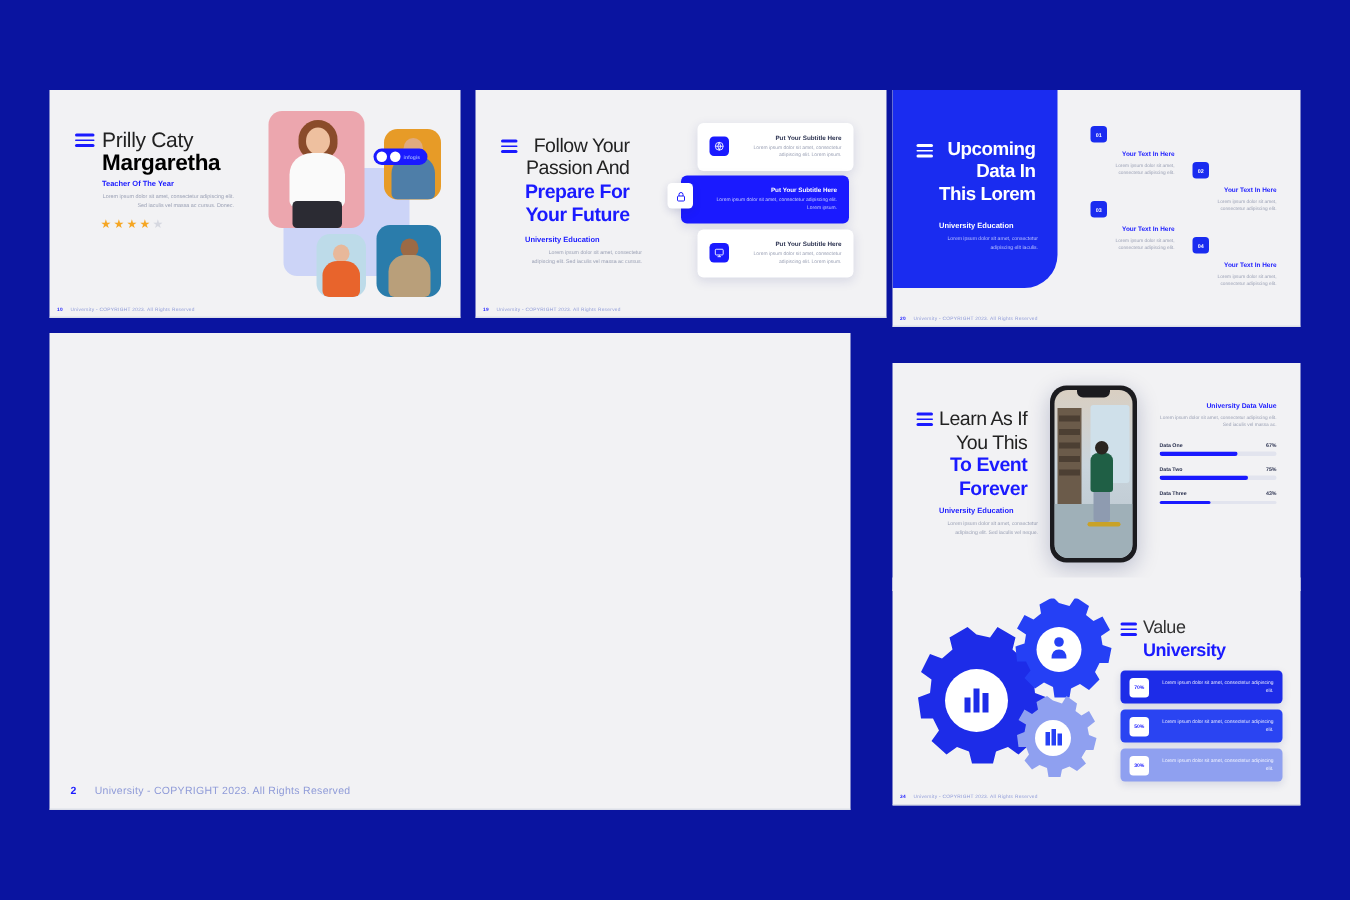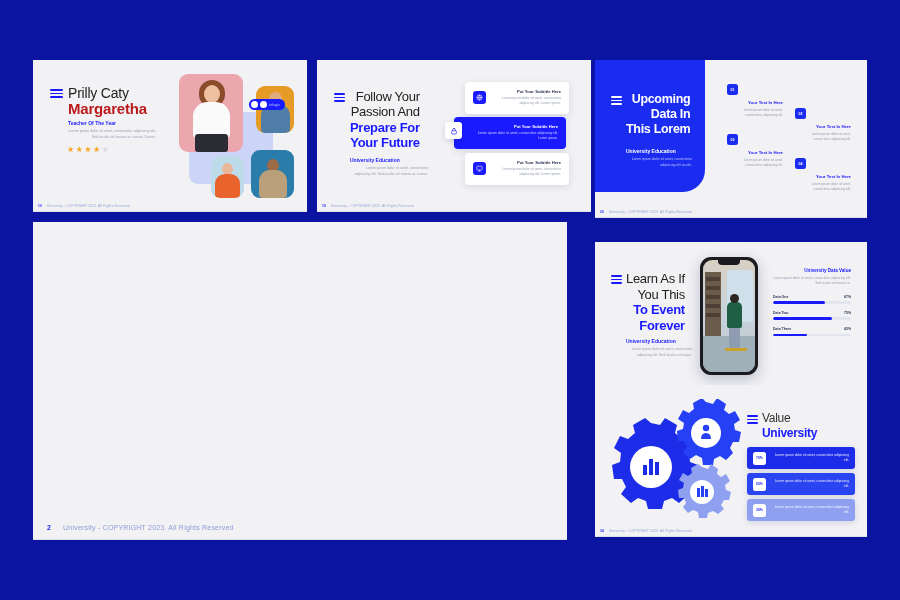--- a/index.html
+++ b/index.html
@@ -24,21 +24,21 @@
 
   .footer {
     position:absolute; left:0; right:0; bottom:0;
     display:flex; align-items:center; gap:5px;
     color:#8f9bd8; letter-spacing:.2px;
   }
   .footer .pg { color:#1a1aff; font-weight:700; }
   .fline { position:absolute; left:0; right:0; bottom:0; height:1px; background:#dcdfe8; }
 
   .lorem { color:#9aa0b4; }
-  .accent { color:#b91c1c; }
+  .accent { color:#000000; }
   .eyebrow { color:#1a1aff; font-weight:700; }
 
   
   #s1 { left:33px; top:60px; width:274px; height:152px; }
   #s1 .ham { position:absolute; left:17px; top:28px; width:13px; height:11px; gap:2px; }
   #s1 .ham i { width:13px; height:1.6px; }
   #s1 .t1 { position:absolute; left:35px; top:25px; font-size:14px; color:#222; font-weight:400; letter-spacing:-.2px; }
   #s1 .t2 { position:absolute; left:35px; top:40px; font-size:15px; font-weight:700; letter-spacing:-.2px; }
   #s1 .sub { position:absolute; left:35px; top:60px; font-size:5px; }
   #s1 .body { position:absolute; left:35px; top:69px; width:88px; font-size:3.6px; line-height:1.65; }

